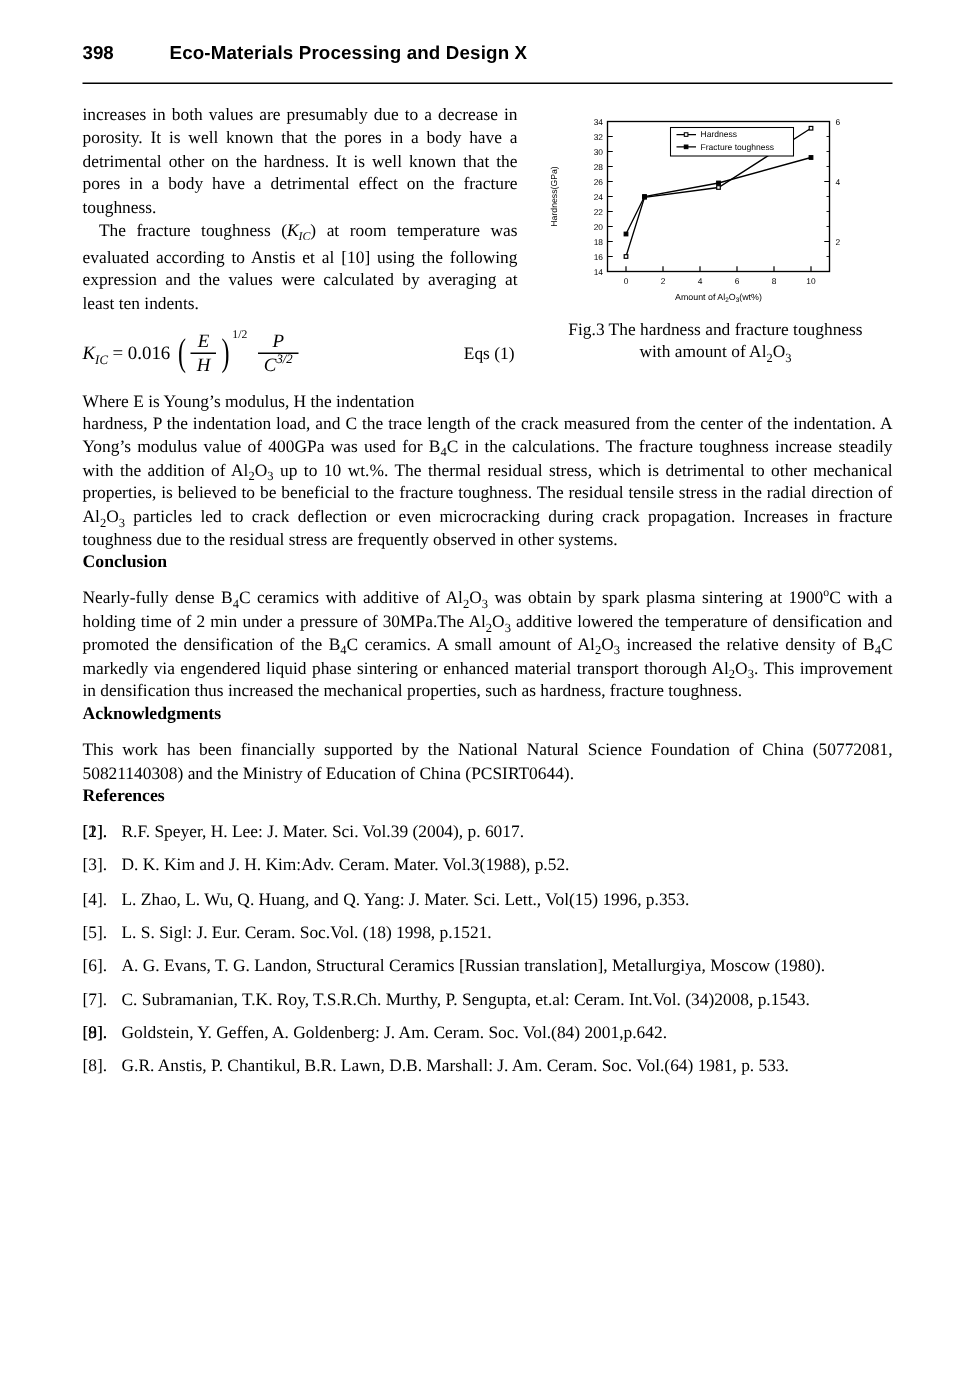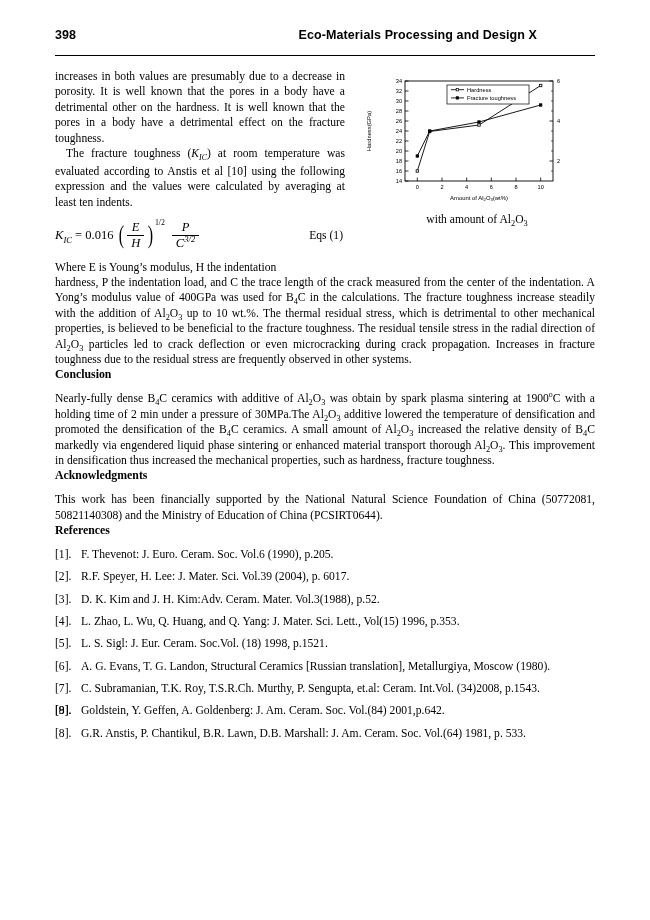--- a/index.html
+++ b/index.html
@@ -25,21 +25,21 @@
   
   .runhead {
     display: flex;
     align-items: baseline;
     font-family: "Liberation Sans", "DejaVu Sans", sans-serif;
     font-weight: bold;
     font-size: 12.5px;
     height: 20px;
   }
   .runhead-page { width: 58px; }
-  .runhead-title { flex: 1; text-align: right; padding-right: 58px; letter-spacing: .1px; }
+  .runhead-title { flex: 1; text-align: left; padding-right: 58px; letter-spacing: .1px; }
   .rule {
     border-bottom: 1.3px solid #000;
     margin-top: 7px;
     margin-bottom: 13px;
   }
 
   
   .topblock {
     display: flex;
     align-items: flex-start;
@@ -263,37 +263,38 @@
                 <line x1="92" y1="20.7" x2="105" y2="20.7" stroke="#000" stroke-width="0.85"></line>
                 <rect x="97.2" y="19.5" width="2.4" height="2.4" fill="#fff" stroke="#000" stroke-width="0.7"></rect>
                 <text x="108" y="22.5" font-size="5.7" text-anchor="start" font-family="&quot;Liberation Sans&quot;, sans-serif" fill="#000">Hardness</text>
                 <line x1="92" y1="28.9" x2="105" y2="28.9" stroke="#000" stroke-width="0.85"></line>
                 <rect x="97.2" y="27.7" width="2.4" height="2.4" fill="#000" stroke="#000" stroke-width="0.7"></rect>
                 <text x="108" y="30.7" font-size="5.7" text-anchor="start" font-family="&quot;Liberation Sans&quot;, sans-serif" fill="#000">Fracture toughness</text>
               </g>
           </svg>
         </div>
         <figcaption class="figcaption">
+          <div>Fig.3 The hardness and fracture toughness</div>
           <div><span>with amount of Al</span><sub>2</sub><span>O</span><sub>3</sub></div>
         </figcaption>
       </figure>
     </div>
   </div>
 
   <p class="body-para" id="mid-rest">hardness, P the indentation load, and C the trace length of the crack measured from the center of the indentation. A Yong’s modulus value of 400GPa was used for B<sub>4</sub>C in the calculations. The fracture toughness increase steadily with the addition of Al<sub>2</sub>O<sub>3</sub> up to 10 wt.%. The thermal residual stress, which is detrimental to other mechanical properties, is believed to be beneficial to the fracture toughness. The residual tensile stress in the radial direction of Al<sub>2</sub>O<sub>3</sub> particles led to crack deflection or even microcracking during crack propagation. Increases in fracture toughness due to the residual stress are frequently observed in other systems.</p>
 
   <h2 class="section sec-conclusion">Conclusion</h2>
   <p id="concl-body">Nearly-fully dense B<sub>4</sub>C ceramics with additive of Al<sub>2</sub>O<sub>3</sub> was obtain by spark plasma sintering at 1900<sup>o</sup>C with a holding time of 2 min under a pressure of 30MPa.The Al<sub>2</sub>O<sub>3</sub> additive lowered the temperature of densification and promoted the densification of the B<sub>4</sub>C ceramics. A small amount of Al<sub>2</sub>O<sub>3</sub> increased the relative density of B<sub>4</sub>C markedly via engendered liquid phase sintering or enhanced material transport thorough Al<sub>2</sub>O<sub>3</sub>. This improvement in densification thus increased the mechanical properties, such as hardness, fracture toughness.</p>
 
   <h2 class="section sec-ack">Acknowledgments</h2>
   <p>This work has been financially supported by the National Natural Science Foundation of China (50772081, 50821140308) and the Ministry of Education of China (PCSIRT0644).</p>
 
   <h2 class="section sec-ref">References</h2>
   <div class="reflist" id="reflist">
-      <div class="refitem"><span class="refnum">[1].</span><span>F. Thevenot: J. Euro. Ceram. Soc. Vol.6 (1990), p.205.</span></div>
+      <div class="refitem"><span class="refnum">[1].</span></div>
       <div class="refitem"><span class="refnum">[2].</span><span>  R.F. Speyer, H. Lee: J. Mater. Sci. Vol.39 (2004), p. 6017.</span></div>
       <div class="refitem"><span class="refnum">[3].</span><span>D. K. Kim and J. H. Kim:Adv. Ceram. Mater. Vol.3(1988), p.52.</span></div>
       <div class="refitem"><span class="refnum">[4].</span><span>L. Zhao, L. Wu, Q. Huang, and Q. Yang: J. Mater. Sci. Lett., Vol(15) 1996, p.353.</span></div>
       <div class="refitem"><span class="refnum">[5].</span><span>L. S. Sigl: J. Eur. Ceram. Soc.Vol. (18) 1998, p.1521.</span></div>
       <div class="refitem"><span class="refnum">[6].</span><span>A. G. Evans, T. G. Landon, Structural Ceramics [Russian translation], Metallurgiya, Moscow (1980).</span></div>
       <div class="refitem"><span class="refnum">[7].</span><span>C. Subramanian, T.K. Roy, T.S.R.Ch. Murthy, P. Sengupta, et.al: Ceram. Int.Vol. (34)2008, p.1543.</span></div>
       <div class="refitem"><span class="refnum">[8].</span></div>
       <div class="refitem"><span class="refnum">[9].</span><span>Goldstein, Y. Geffen, A. Goldenberg: J. Am. Ceram. Soc. Vol.(84) 2001,p.642.</span></div>
       <div class="refitem"><span class="refnum">[8].</span><span>G.R. Anstis, P. Chantikul, B.R. Lawn, D.B. Marshall: J. Am. Ceram. Soc. Vol.(64) 1981, p. 533.</span></div>
     </div>

